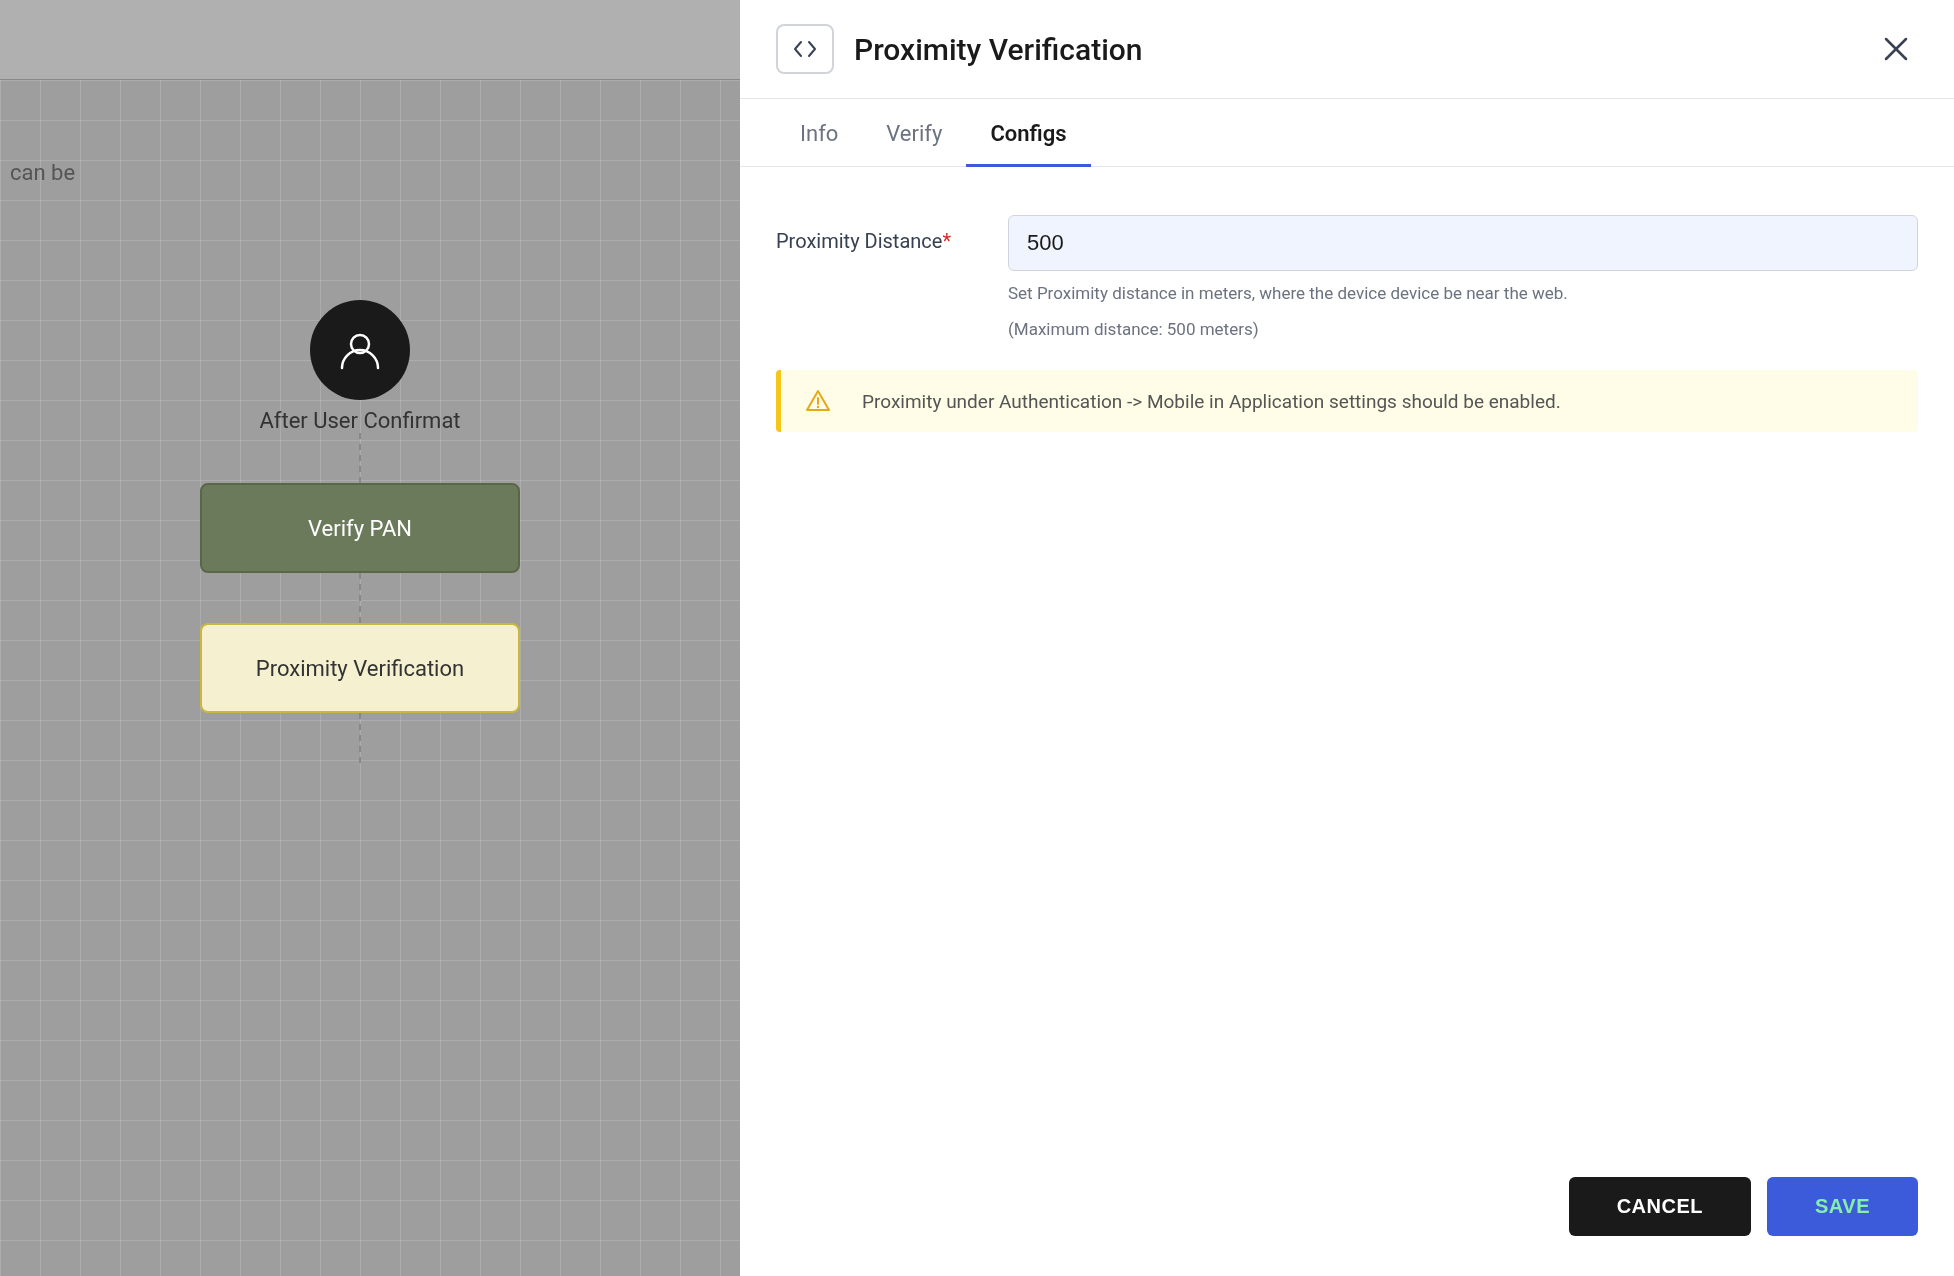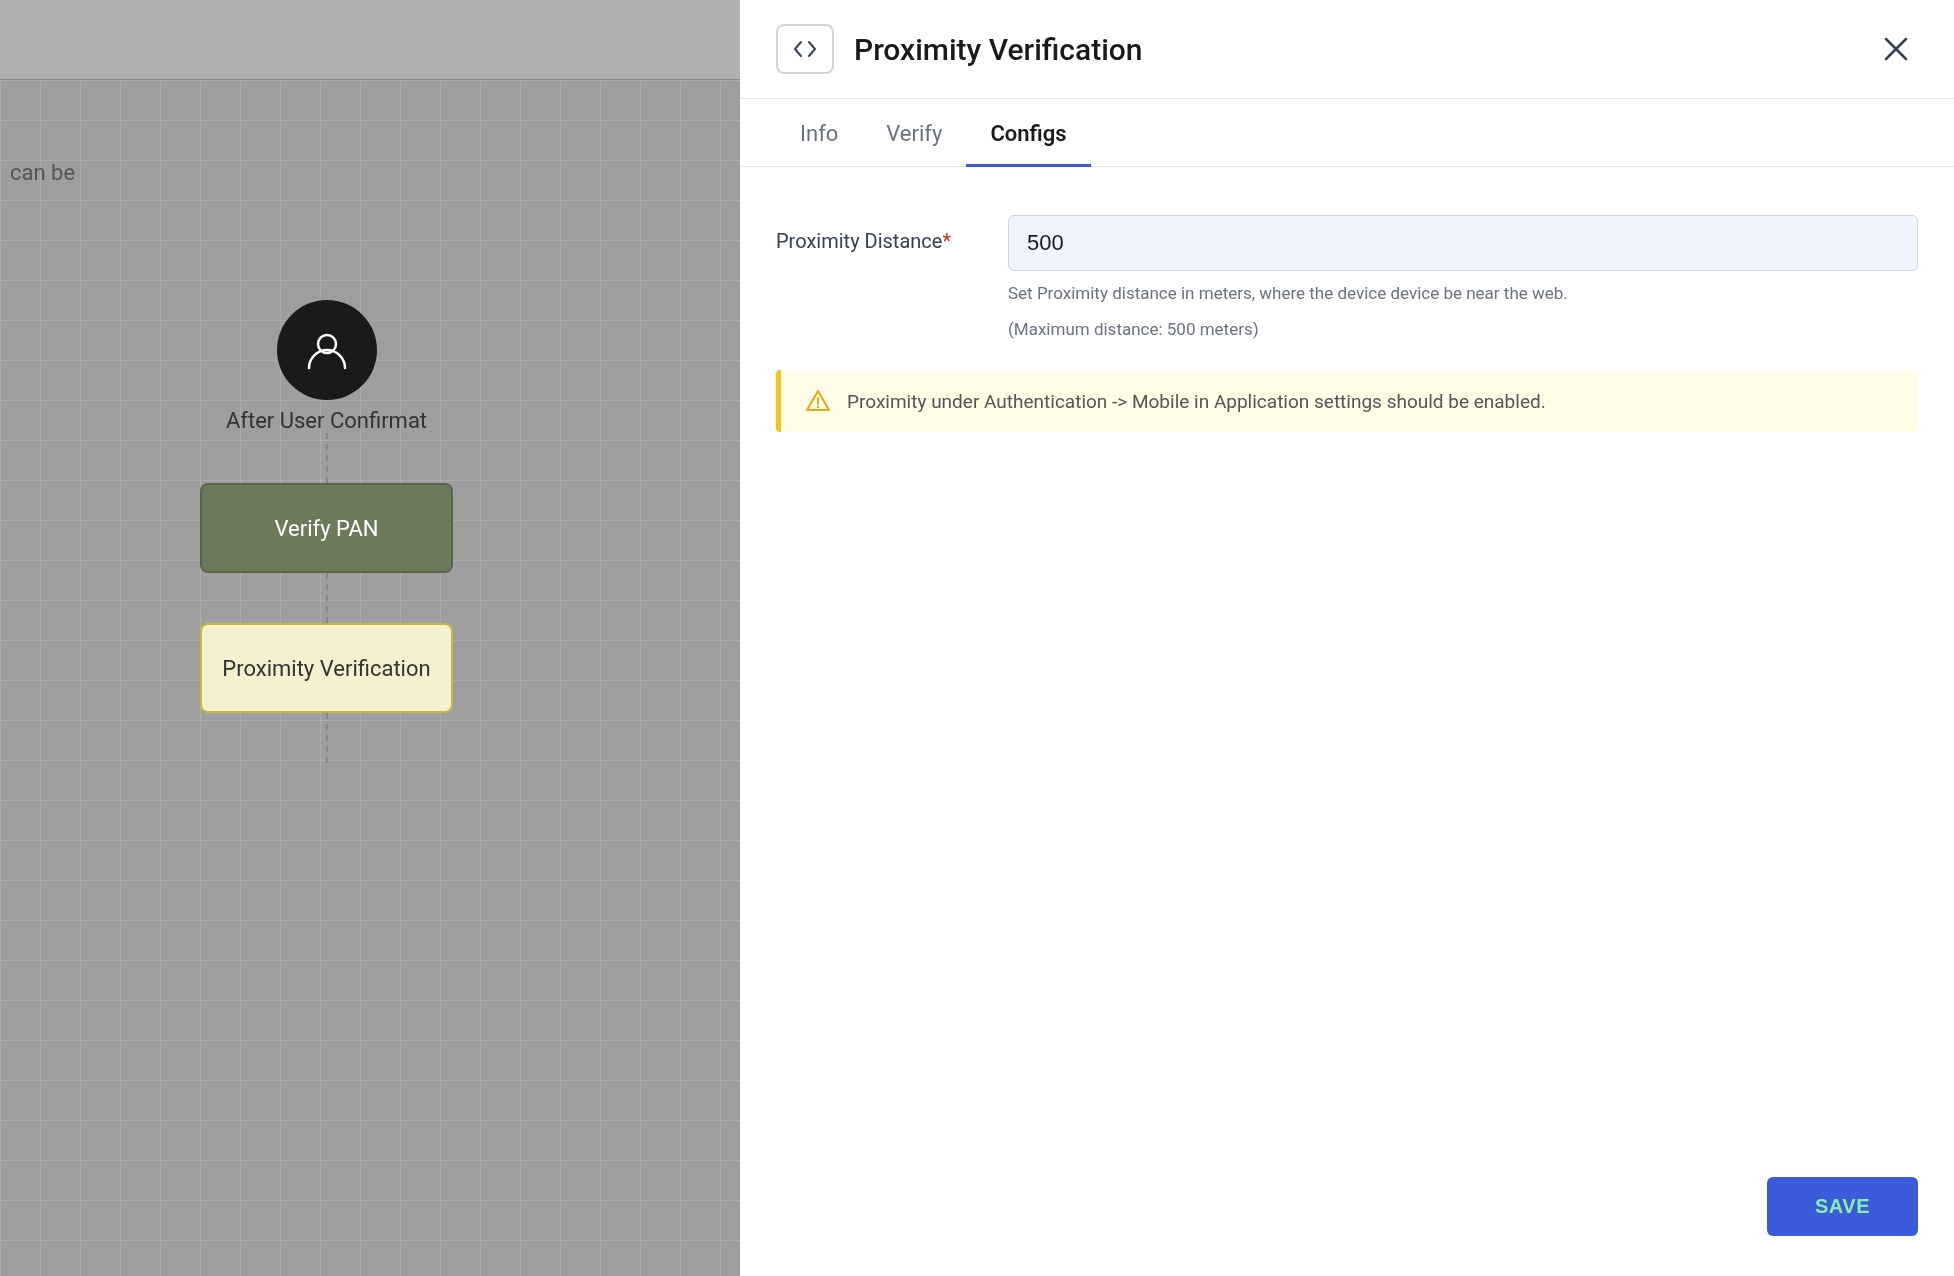--- a/index.html
+++ b/index.html
@@ -74,21 +74,21 @@
     }
 
     .connector-line {
       width: 2px;
       height: 50px;
       border-left: 2px dashed #888;
       margin: 0 auto;
     }
 
     .flow-node {
-      width: 253px;
+      width: 320px;
       height: 90px;
       border-radius: 8px;
       display: flex;
       align-items: center;
       justify-content: center;
       font-size: 22px;
       color: #333;
     }
 
     .verify-pan-node {
@@ -230,20 +230,21 @@
       background-color: #fffde7;
       border-left: 5px solid #f5c518;
       padding: 18px 24px;
       border-radius: 4px;
       margin: 8px 0 0 0;
     }
 
     .warning-text {
       font-size: 19px;
       color: #555;
+      margin-left: 15px;
     }
 
     .warning-icon {
       flex-shrink: 0;
       color: #e6a817;
     }
 
     
     .action-buttons {
       display: flex;
@@ -356,16 +357,17 @@
         <path d="M13 3L2 22h22L13 3z" stroke="#e6a817" stroke-width="2" stroke-linejoin="round" fill="none"></path>
         <path d="M13 10v6" stroke="#e6a817" stroke-width="2" stroke-linecap="round"></path>
         <circle cx="13" cy="19" r="1.2" fill="#e6a817"></circle>
       </svg>
       <span class="warning-text">Proximity under Authentication -&gt; Mobile in Application settings should be enabled.</span>
     </div>
 
   </div>
 
   <div class="action-buttons">
+    <button class="btn-cancel">CANCEL</button>
     <button class="btn-save">SAVE</button>
   </div>
 
 </div>
 
 </body></html>

